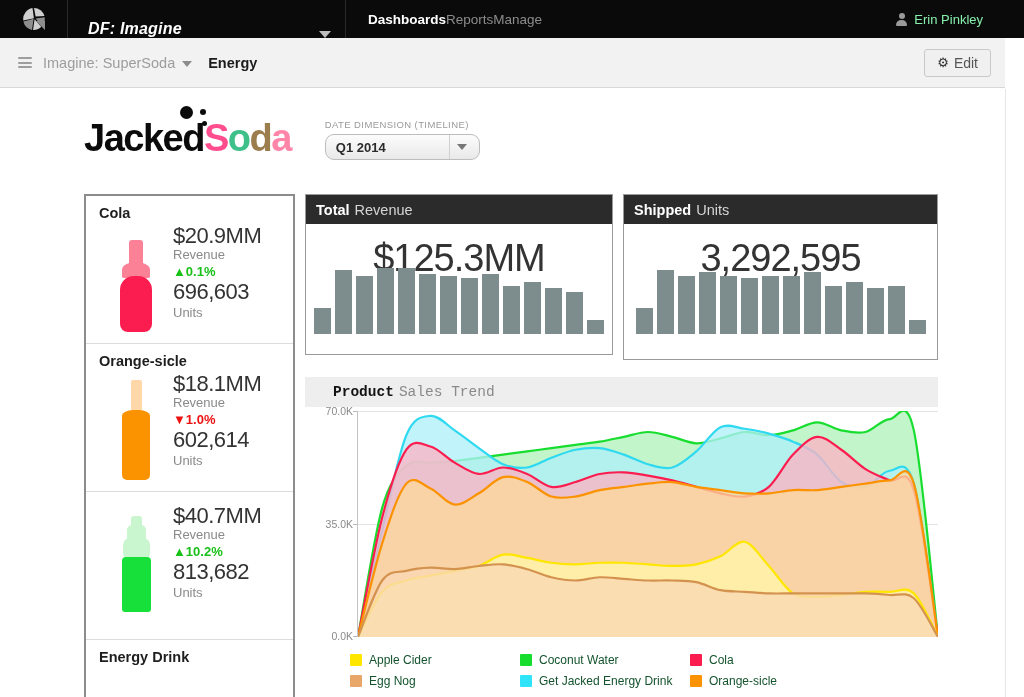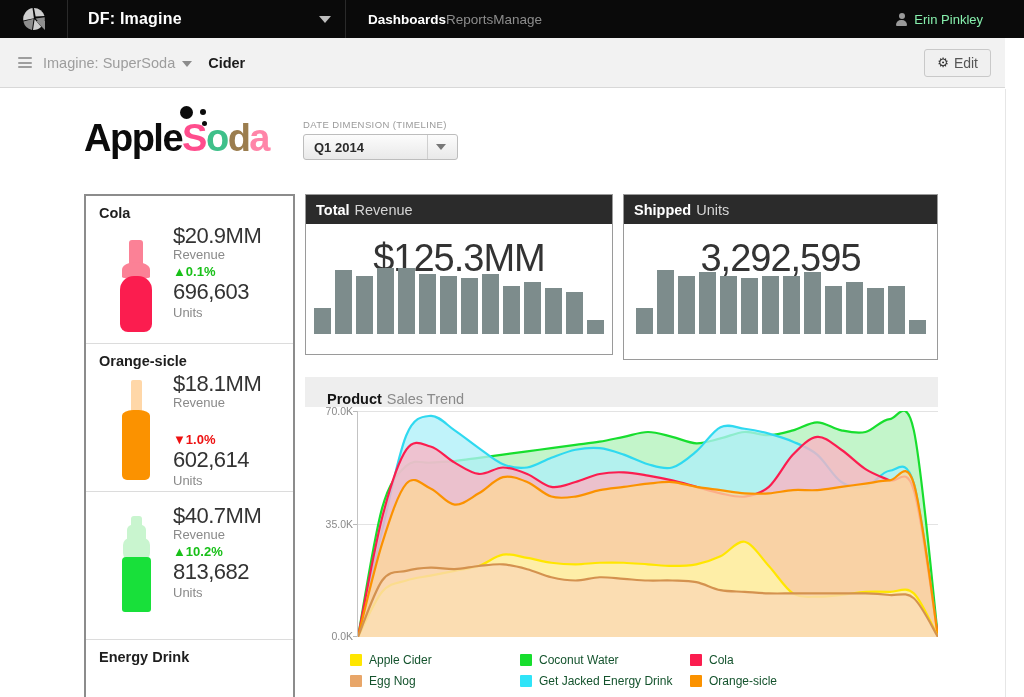--- a/index.html
+++ b/index.html
@@ -15,23 +15,24 @@
   .topnav {
     position:absolute; top:0; left:0; width:1005px; height:38px;
     background:#0a0a0a; display:flex; align-items:center;
   }
   .logo-cell {
     width:68px; height:38px; display:flex; align-items:center; justify-content:center;
     border-right:1px solid #2a2a2a;
   }
   .gd-logo { width:24px; height:24px; }
   .ws-cell {
-    width:278px; height:38px; display:flex; align-items:center;
+    width:278px; height:38px; display:flex; align-items:flex-end;
     justify-content:space-between; padding:0 14px 0 20px;
     border-right:1px solid #2a2a2a;
+    font-style:italic;
   }
   .ws-title { color:#fff; font-size:16px; font-weight:bold; letter-spacing:.2px; }
   .caret-down {
     width:0;height:0;border-left:6px solid transparent;border-right:6px solid transparent;
     border-top:7px solid #bdbdbd;
   }
   .mainmenu { display:flex; align-items:center; padding-left:22px;justify-content:center; }
   .mi { color:#8d8d8d; font-size:13.5px; }
   .mi.active { color:#fff; font-weight:bold; }
   .user {
@@ -74,21 +75,21 @@
   .ss-logo .black { color:#0b0b0b; }
   .c1{color:#ff4d8d}.c2{color:#3fc08a}.c3{color:#9b7d4e}.c4{color:#ff85a8}
   .bub { position:absolute; border-radius:50%; background:#0b0b0b; }
   .b1{ width:13px;height:13px; top:-1px; left:96px;}
   .b2{ width:6px;height:6px; top:2px; left:116px;}
   .b3{ width:5px;height:5px; top:14px; left:118px;}
 
   .dd-wrap { padding-top:12px; }
   .dd-label { font-size:9.5px; color:#9a9a9a; letter-spacing:.4px; margin-bottom:4px; }
   .dd {
-    width:155px; height:26px; border:1px solid #bdbdbd; border-radius:3px;
+    width:155px; height:26px; border:1px solid #bdbdbd; border-radius:9px;
     background:linear-gradient(#fcfcfc,#e9e9e9);
     display:flex; align-items:center; justify-content:space-between; padding:0 4px 0 10px;
   }
   .dd-val { font-size:13px; color:#2b2b2b; font-weight:bold; }
   .dd-btn {
     width:26px; height:24px; border-left:1px solid #cfcfcf;
     display:flex; align-items:center; justify-content:center;
   }
   .dd-caret { width:0;height:0;border-left:5px solid transparent;border-right:5px solid transparent;border-top:6px solid #777; }
 
@@ -100,21 +101,21 @@
   .pcard { height:148px; border-bottom:1px solid #dcdcdc; padding:9px 13px 0 13px; position:relative; }
   .pcard:last-child { border-bottom:none; }
   .pname { font-size:14.5px; font-weight:bold; color:#1e1e1e; }
   .prow { display:flex; align-items:flex-start; margin-top:3px; }
   .bottle-box { width:74px; height:108px; position:relative; display:flex; align-items:flex-end; justify-content:center;}
   .pstats { flex:1; text-align:left; padding-right:2px; }
   .pmoney { font-size:22px; color:#333; letter-spacing:-.5px; line-height:1.06; }
   .psub { font-size:13px; color:#8a8a8a; line-height:1.25; }
   .pdelta { font-size:13px; font-weight:bold; line-height:1.3; }
   .pdelta.up { color:#18c018; }
-  .pdelta.down { color:#ee1111;margin-top:20px; }
+  .pdelta.down { color:#ee1111; }
   .punits { font-size:22px; color:#333; letter-spacing:-.5px; line-height:1.1; }
 
   
   .btl { position:relative; }
   .cola-btl { width:34px; height:92px; }
   .cola-btl .neck{position:absolute;top:0;left:10px;width:14px;height:26px;border-radius:3px 3px 0 0;background:#fb8196;}
   .cola-btl .shld{position:absolute;top:22px;left:3px;width:28px;height:16px;border-radius:50% 50% 10% 10%;background:#fb8196;}
   .cola-btl .body{position:absolute;top:36px;left:1px;width:32px;height:56px;border-radius:14px 14px 8px 8px;background:#fb1d4f;}
   .cola-btl .waist{position:absolute;top:52px;left:3px;width:28px;height:18px;background:#fb1d4f;}
 
@@ -136,21 +137,21 @@
   .kpi-hd span { color:#d5d5d5; font-size:14.5px; margin-left:5px; }
   .kpi-val { text-align:center; font-size:38px; color:#333; letter-spacing:-1px; padding-top:13px; }
   .spark { display:flex; align-items:flex-end; justify-content:center; gap:4px; height:48px; margin-top:6px; }
   .spark i { display:block; width:17px; background:#7d8c8c; }
 
   #kpi-rev { top:105px; left:305px; width:308px; height:161px; }
   #kpi-units { top:105px; left:623px; width:315px; height:166px; }
 
   
   .trend { position:absolute; top:288px; left:305px; width:633px; height:360px; background:#fff; }
-  .trend-hd { height:30px; background:#eeeeee; display:flex; align-items:flex-end; padding-left:22px; }
+  .trend-hd { height:30px; background:#eeeeee; display:flex; align-items:center; padding-left:28px;font-family:Liberation Mono, monospace; }
   .trend-hd b { font-size:14.5px; color:#141414; }
   .trend-hd span { font-size:14.5px; color:#8a8a8a; margin-left:5px; }
   .plot { position:relative; height:226px; margin-top:4px; }
   .ylab { position:absolute; left:0; width:48px; text-align:right; font-size:10.5px; color:#8a8a8a; }
   .gline { position:absolute; left:52px; right:0; height:1px; background:#e3e3e3; }
   .tick { position:absolute; left:48px; width:5px; height:1px; background:#b9b9b9; }
   .yaxis { position:absolute; left:52px; top:0; bottom:0; width:1px; background:#c3c3c3; }
   .xaxis { position:absolute; left:52px; right:0; bottom:0; height:1px; background:#c9c9c9; }
   .svgwrap { position:absolute; left:53px; top:0; right:0; bottom:0; }
 
@@ -192,35 +193,35 @@
   <div class="topnav-right-fill"></div>
 
   <div class="crumbbar">
     <span class="hamburger">
         <i></i>
         <i></i>
         <i></i>
       </span>
     <span class="crumb-proj">Imagine: SuperSoda</span>
     <span class="crumb-caret"></span>
-    <span class="crumb-page">Cider</span>
+    <span class="crumb-page">Energy</span>
     <span class="edit-btn">
       <span class="gear">⚙</span>
       <span>Edit</span>
     </span>
   </div>
 
   <div class="stage">
 
     <div class="brandrow">
       <div class="ss-logo">
         <span class="bub b1"></span>
         <span class="bub b2"></span>
         <span class="bub b3"></span>
-        <span class="black">Apple</span><span class="c1">S</span><span class="c2">o</span><span class="c3">d</span><span class="c4">a</span>
+        <span class="black">Jacked</span><span class="c1">S</span><span class="c2">o</span><span class="c3">d</span><span class="c4">a</span>
       </div>
       <div class="dd-wrap">
         <div class="dd-label">DATE DIMENSION (TIMELINE)</div>
         <div class="dd">
           <span class="dd-val">Q1 2014</span>
           <span class="dd-btn">
             <span class="dd-caret"></span>
           </span>
         </div>
       </div>

